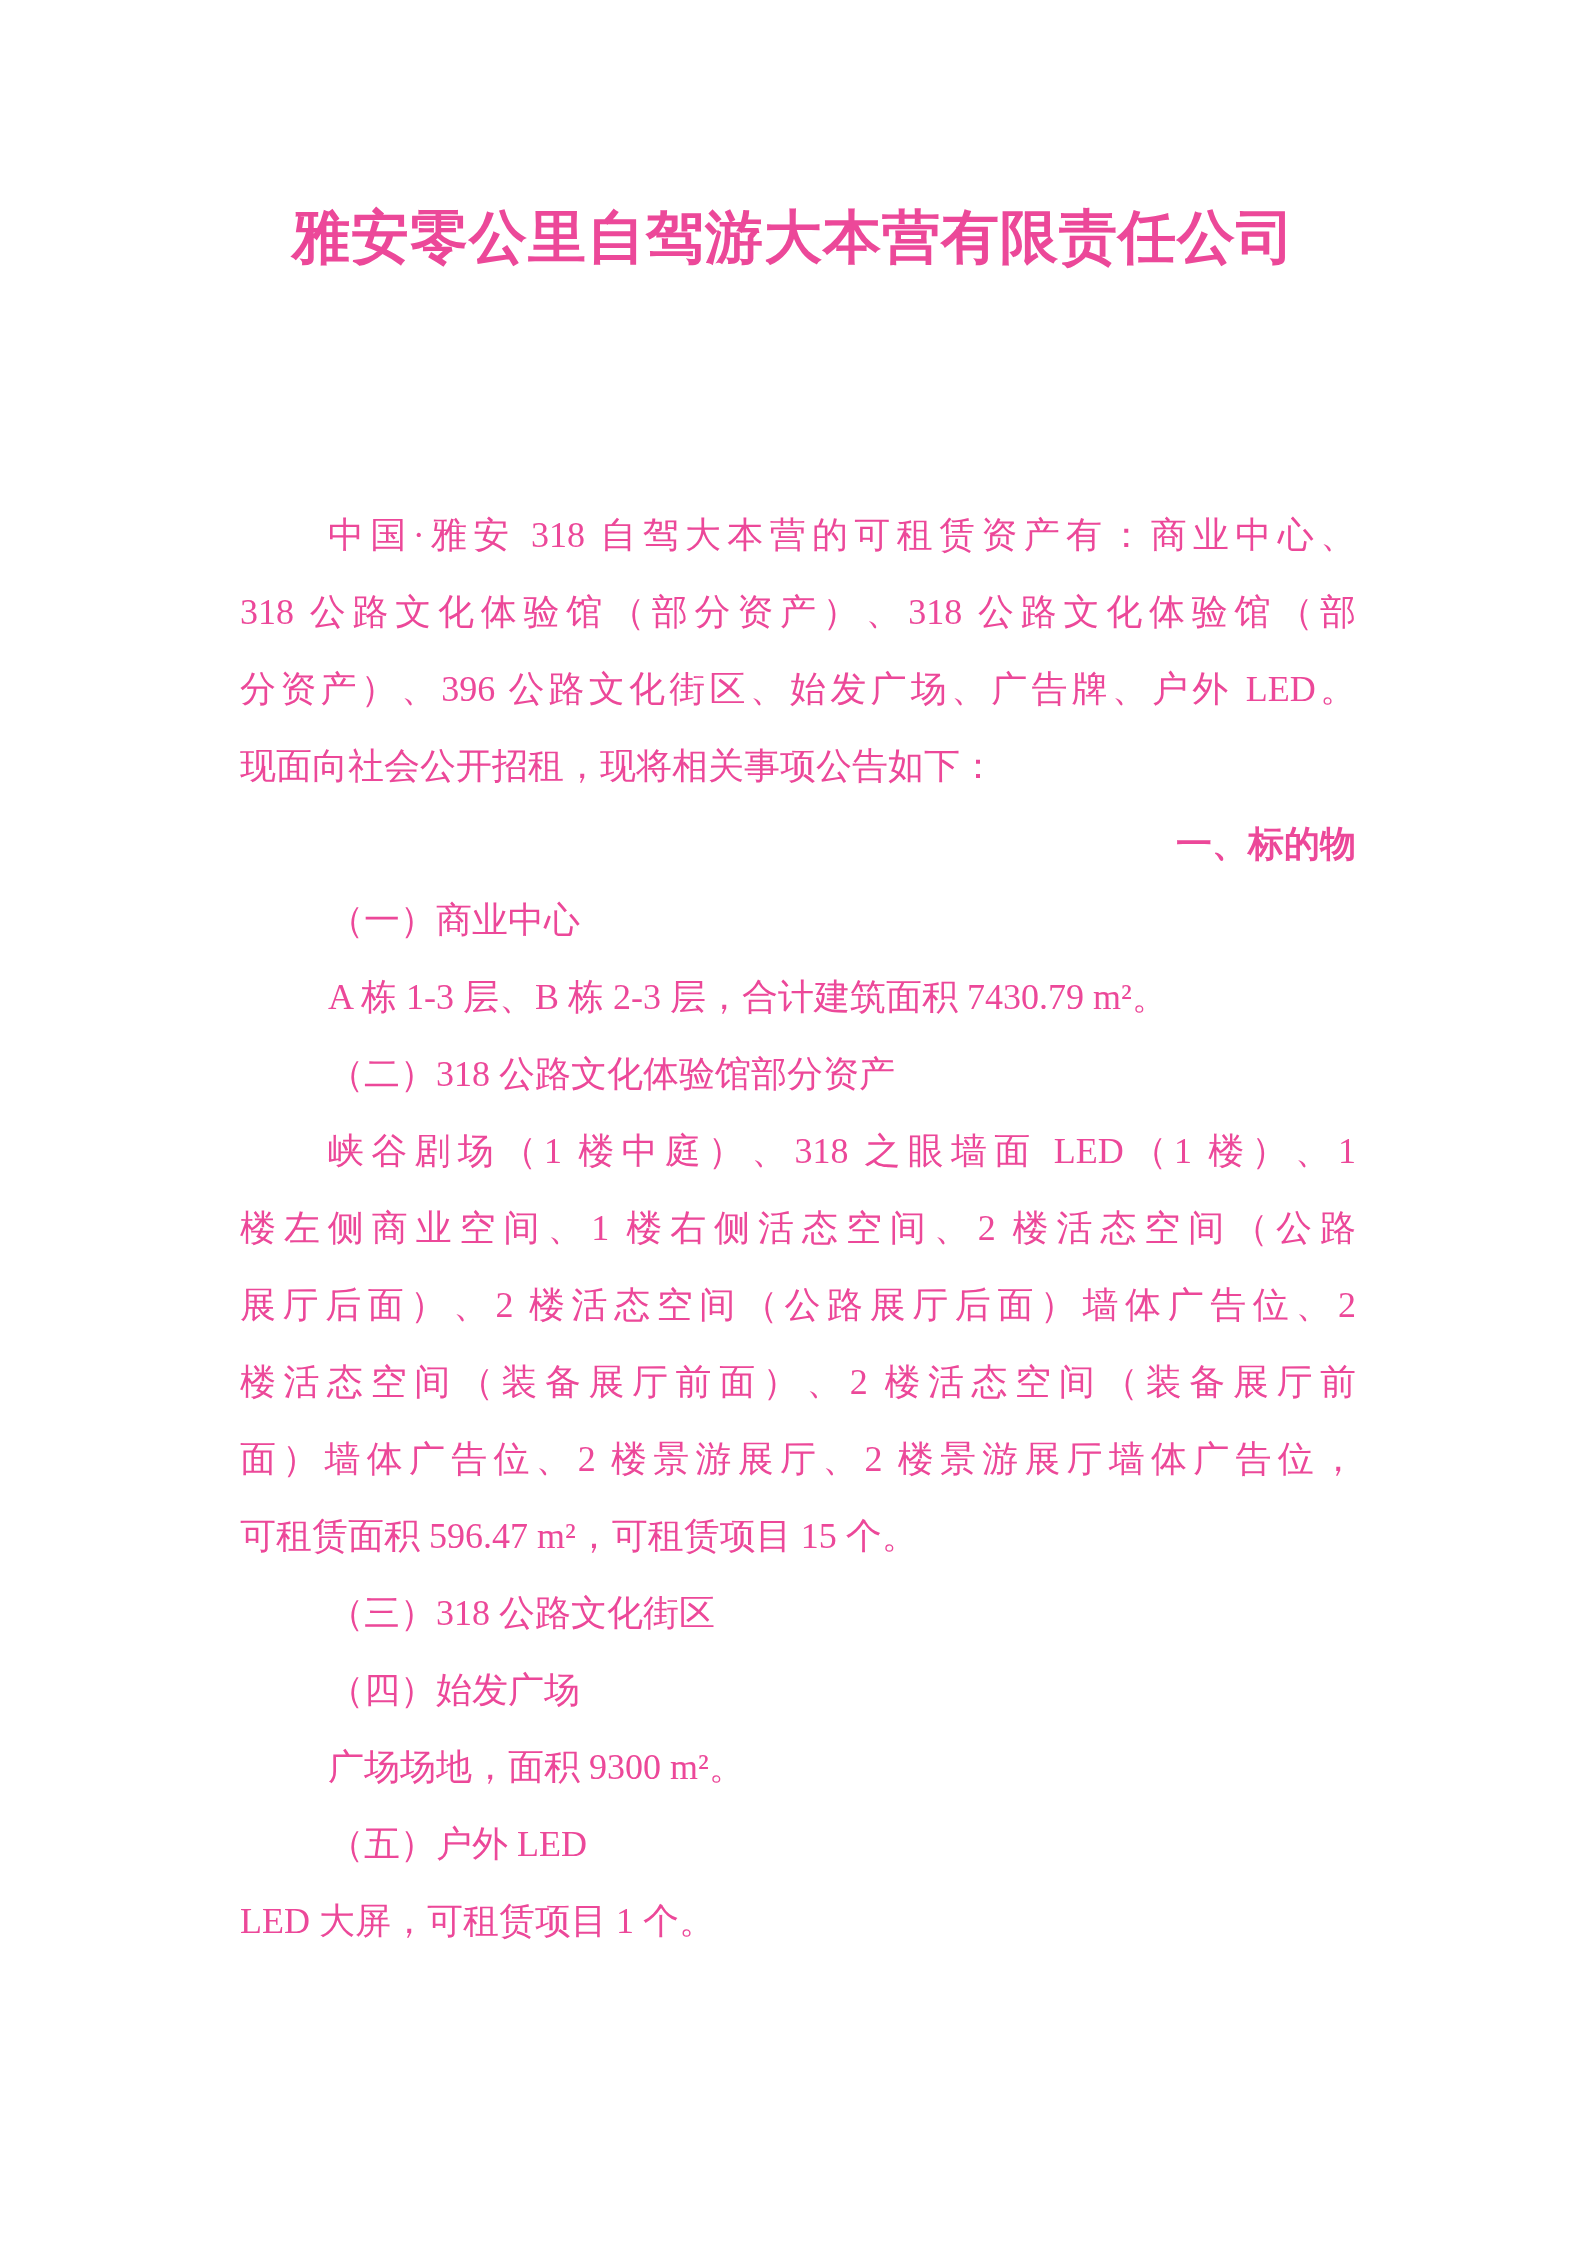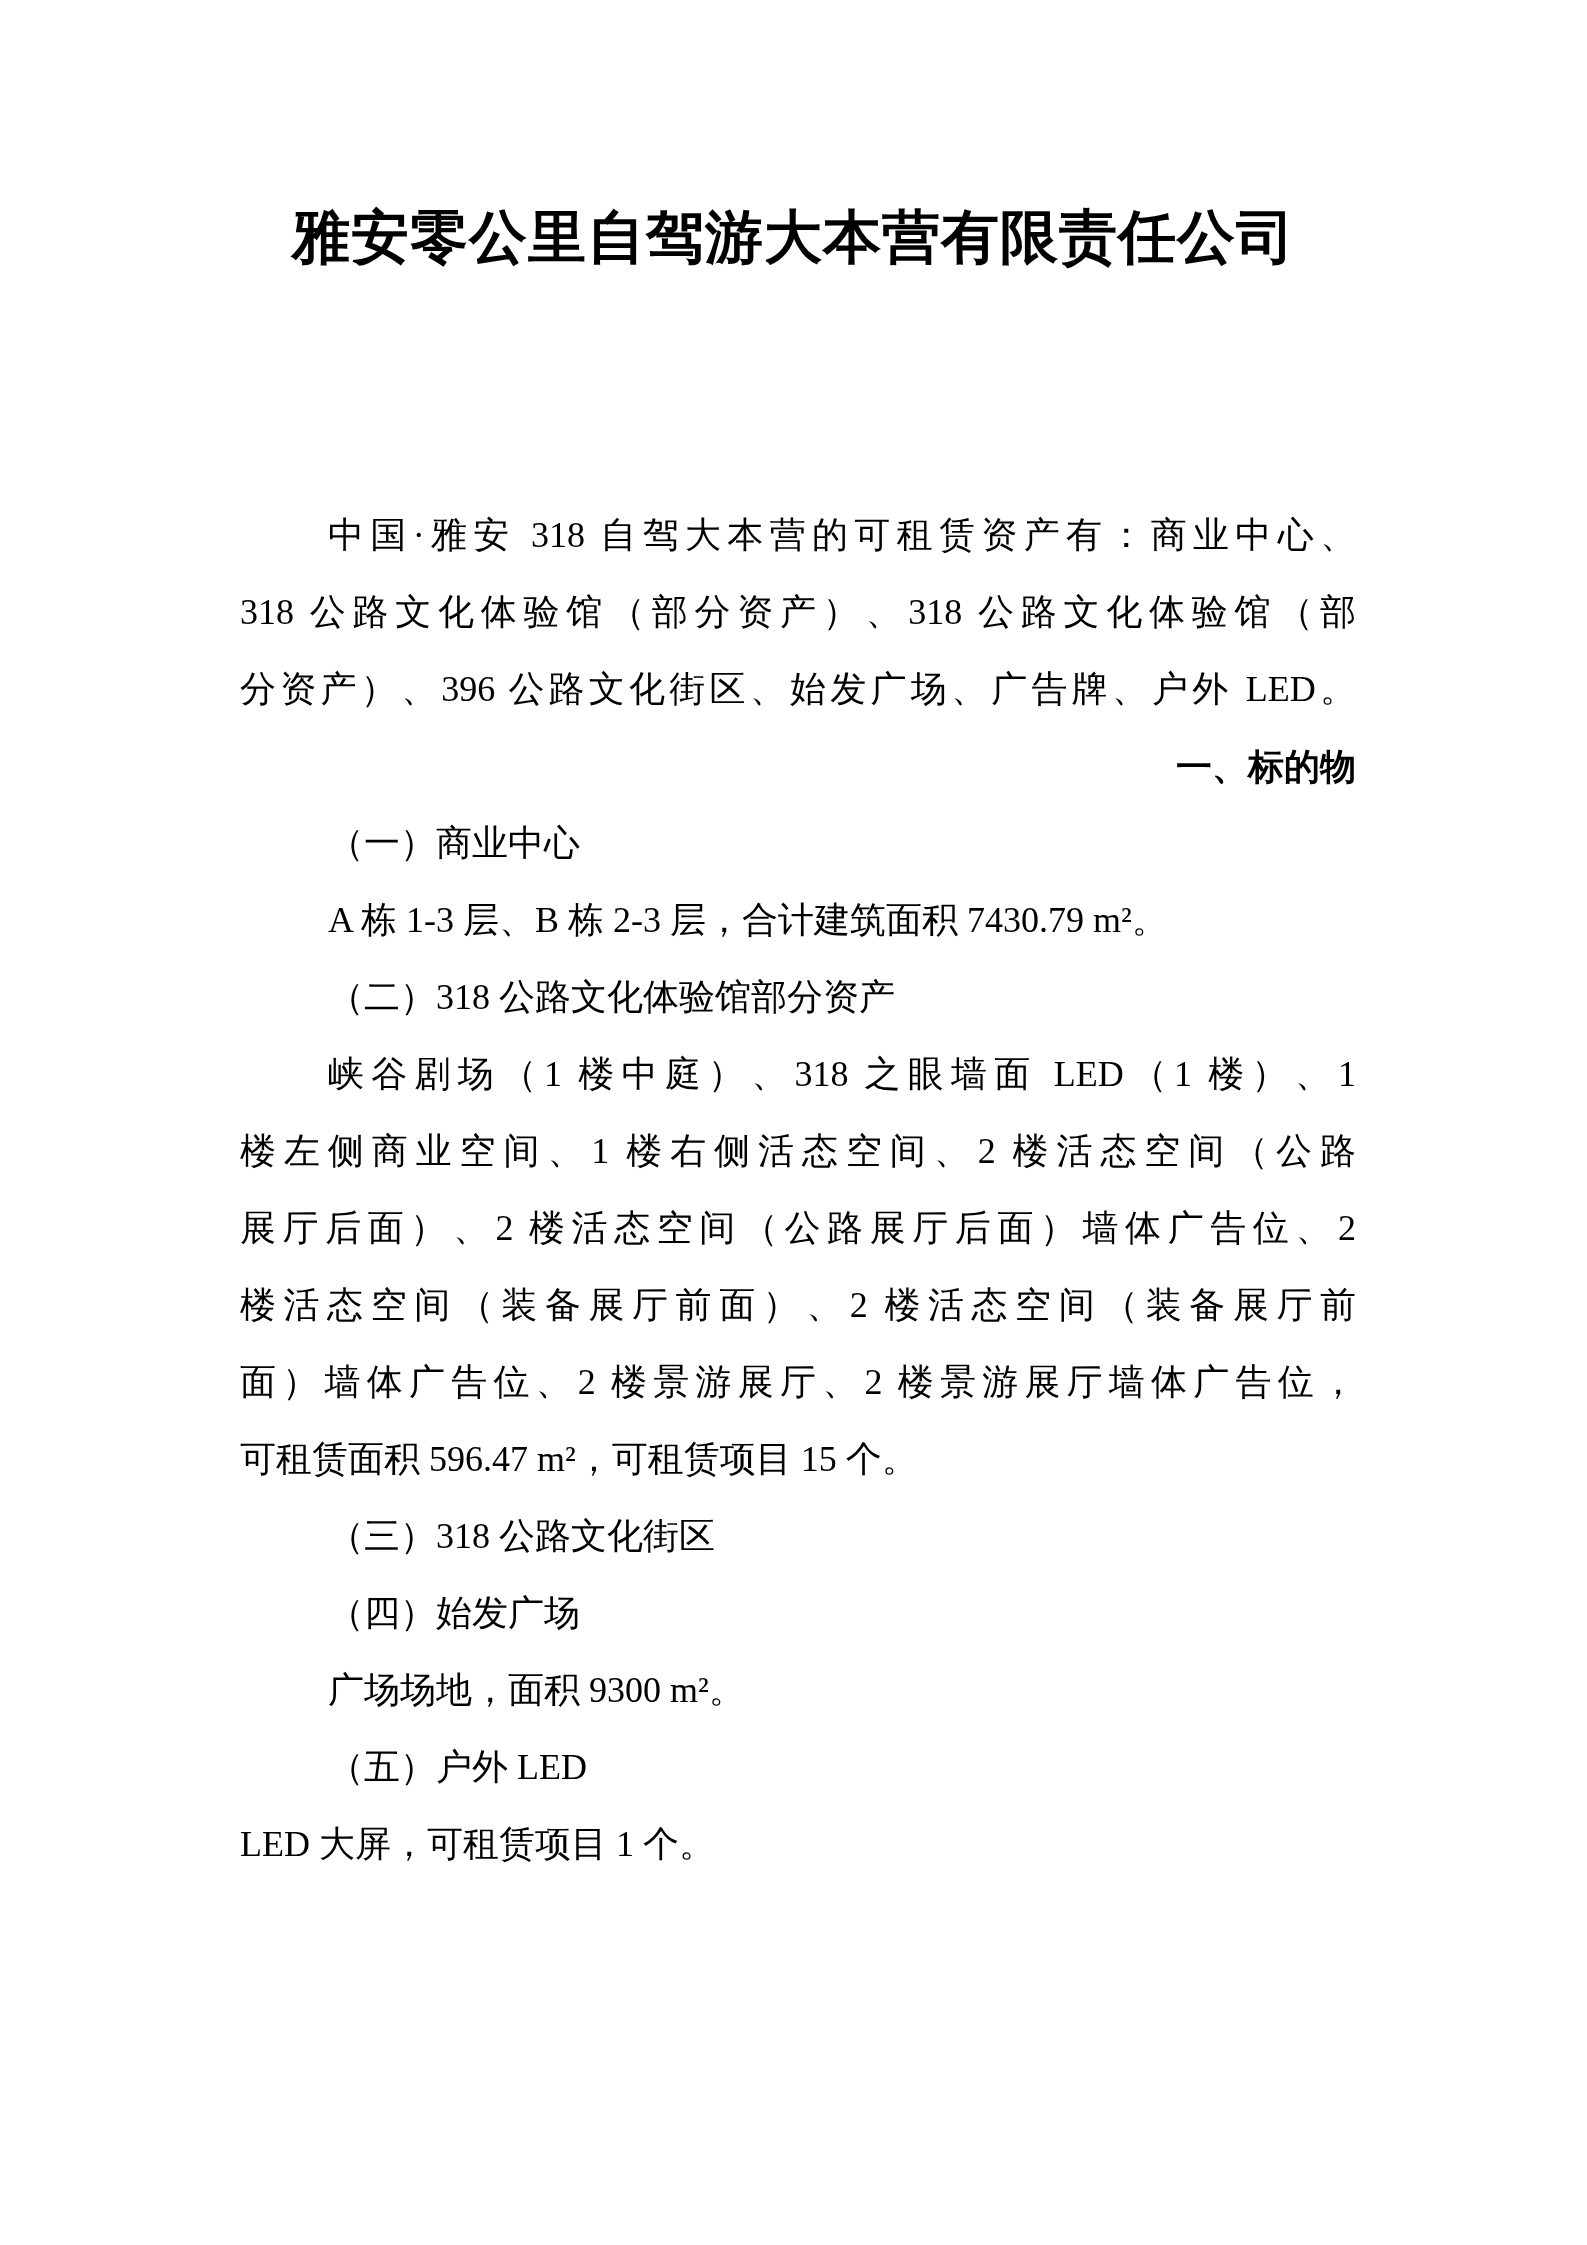--- a/index.html
+++ b/index.html
@@ -4,21 +4,21 @@
 <style>
   * { margin: 0; padding: 0; box-sizing: border-box; }
   html, body { background: #ffffff; }
   .page {
     position: relative;
     width: 1587px;
     height: 2245px;
     background: #ffffff;
     overflow: hidden;
     font-family: "Liberation Serif", "DejaVu Serif", serif;
-    color: #000000;
+    color: #ec4899;
   }
   .title-block {
     position: absolute;
     top: 192px;
     left: 0;
     width: 1587px;
     text-align: center;
   }
   .title-line {
     font-size: 58px;
@@ -62,20 +62,21 @@
 <div class="page">
 
   <div class="title-block">
     <div class="title-line">雅安零公里自驾游大本营有限责任公司</div>
   </div>
 
   <div class="content">
     <div class="line indent justify">中国·雅安 318 自驾大本营的可租赁资产有：商业中心、</div>
     <div class="line justify">318 公路文化体验馆（部分资产）、318 公路文化体验馆（部</div>
     <div class="line justify">分资产）、396 公路文化街区、始发广场、广告牌、户外 LED。</div>
+    <div class="line">现面向社会公开招租，现将相关事项公告如下：</div>
     <div class="line indent hei">一、标的物</div>
     <div class="line indent kai">（一）商业中心</div>
     <div class="line indent">A 栋 1-3 层、B 栋 2-3 层，合计建筑面积 7430.79 m²。</div>
     <div class="line indent kai">（二）318 公路文化体验馆部分资产</div>
     <div class="line indent justify">峡谷剧场（1 楼中庭）、318 之眼墙面 LED（1 楼）、1</div>
     <div class="line justify">楼左侧商业空间、1 楼右侧活态空间、2 楼活态空间（公路</div>
     <div class="line justify">展厅后面）、2 楼活态空间（公路展厅后面）墙体广告位、2</div>
     <div class="line justify">楼活态空间（装备展厅前面）、2 楼活态空间（装备展厅前</div>
     <div class="line justify">面）墙体广告位、2 楼景游展厅、2 楼景游展厅墙体广告位，</div>
     <div class="line">可租赁面积 596.47 m²，可租赁项目 15 个。</div>

